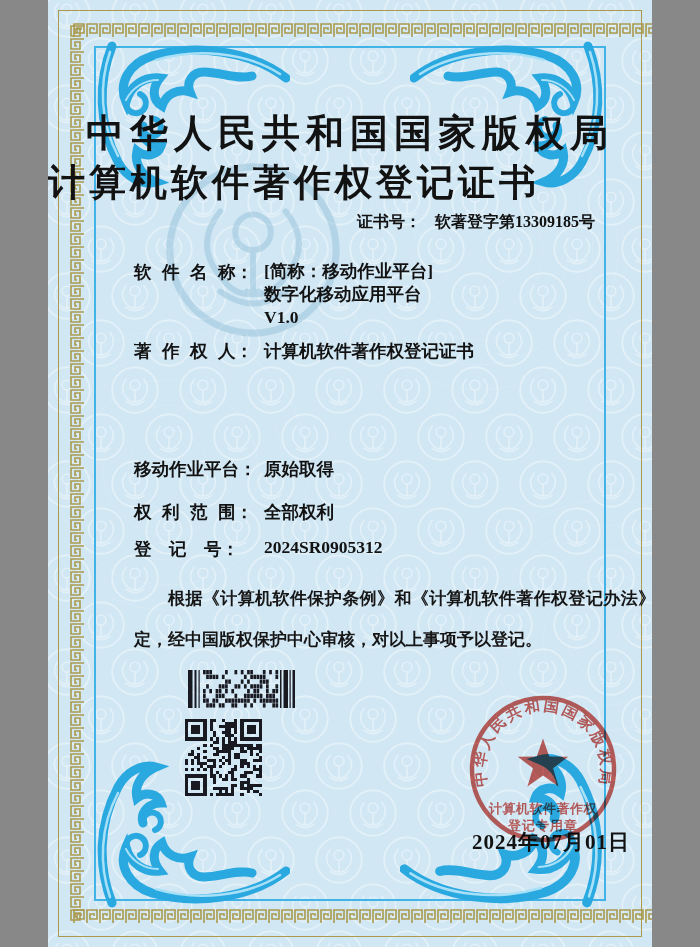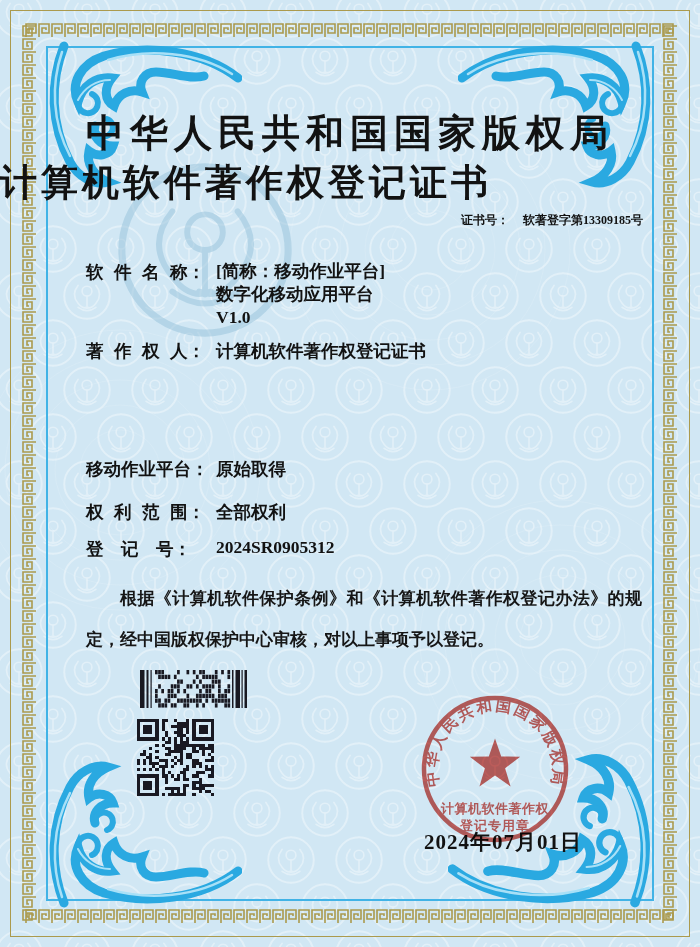--- a/index.html
+++ b/index.html
@@ -1,17 +1,17 @@
 <!DOCTYPE html>
 <html style="--bg: #d1e7f4; --gold: #ab9a4d; --frameblue: #41b3e6; --orn: #2aa9e1; --ornlight: #a8e0f7; --sealred: #d0544e;"><head>
 <meta charset="utf-8">
 <style>
   html,body{margin:0;padding:0;background:#888;}
   .page{
-    position:relative;width:700px;height:947px;margin:0 auto;overflow:hidden;
+    position:relative;width:604px;height:947px;margin:0 auto;overflow:hidden;
     background:var(--bg,#d1e7f4);
     font-family:"Liberation Serif","DejaVu Serif",serif;
     color:#151515;
   }
   .abs{position:absolute;}
   svg{display:block;}
   
   .gold-outline{position:absolute;inset:10px;border:1.5px solid var(--gold);pointer-events:none;}
   .blue-frame{position:absolute;inset:46px;border:2.5px solid var(--frameblue);pointer-events:none;}
   .gk{position:absolute;pointer-events:none;}
@@ -19,21 +19,21 @@
   
   .issuer-title{
     position:absolute;top:108px;left:0;width:100%;margin:0;text-align:center;
     font-size:38px;font-weight:700;letter-spacing:6px;white-space:nowrap;color:#121212;
   }
   .cert-title{
     position:absolute;top:158px;left:0;width:100%;margin:0;text-align:left;
     font-size:37px;font-weight:700;letter-spacing:4px;white-space:nowrap;color:#121212;
   }
   .certno{
-    position:absolute;top:212px;right:57px;font-size:12px;font-weight:700;
+    position:absolute;top:212px;right:57px;font-size:16px;font-weight:700;
     white-space:nowrap;color:#121212;
   }
   .certno .gap{display:inline-block;width:14px;}
   .frow{position:absolute;left:86px;white-space:nowrap;font-size:17.5px;font-weight:700;color:#121212;}
   .frow .lbl{position:absolute;left:0;top:0;font-family:Liberation Mono, monospace;}
   .frow .val{position:absolute;left:130px;top:0;}
   .vline{line-height:23px;}
   .statement{
     position:absolute;left:86px;top:578px;width:556px;margin:0;
     font-size:17px;font-weight:700;line-height:41px;text-indent:2em;

